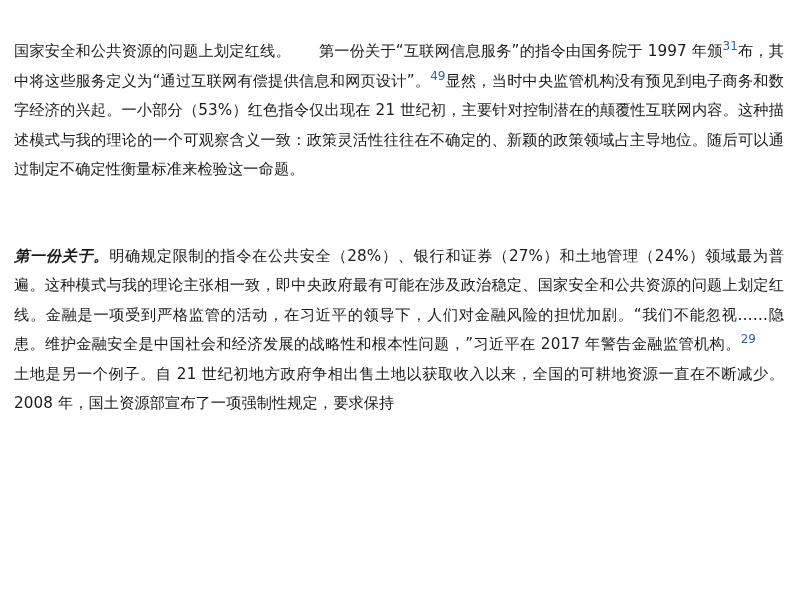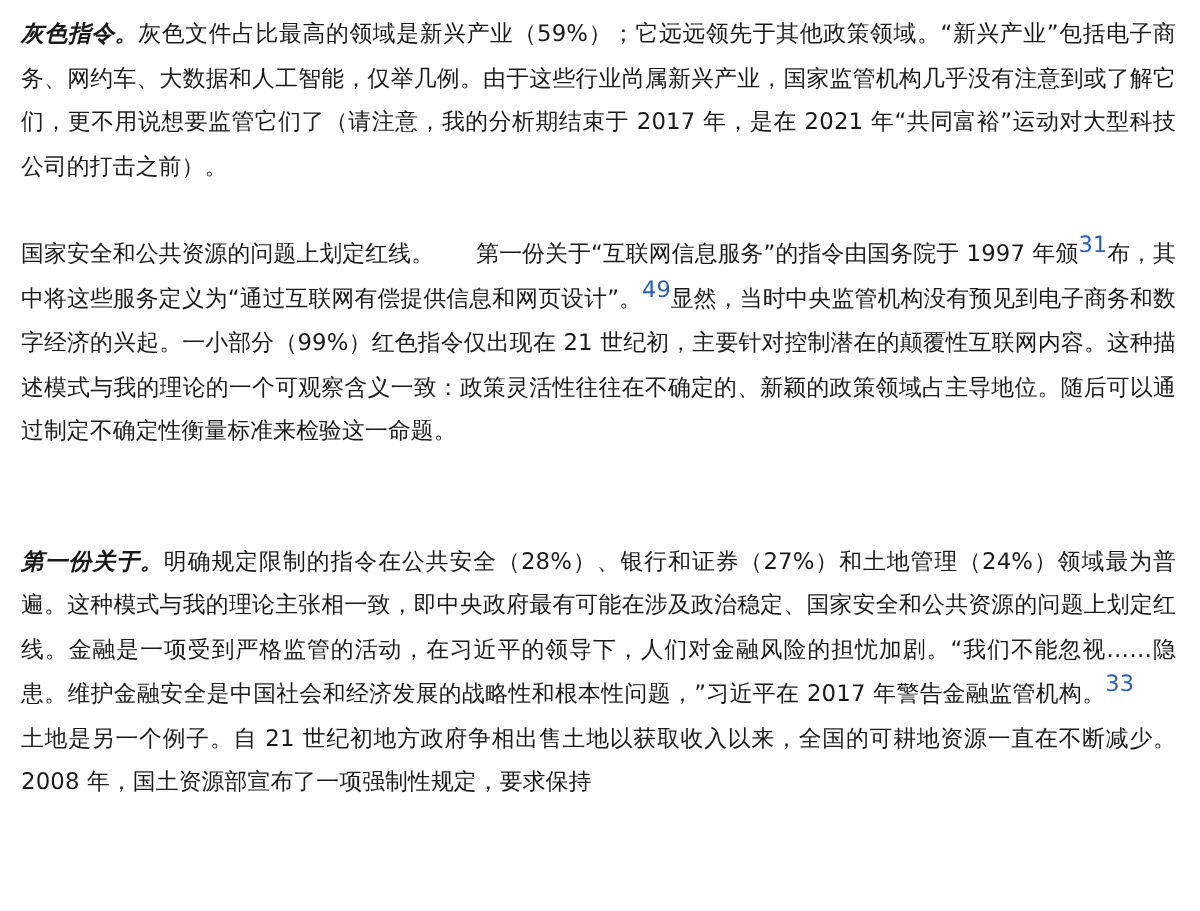--- a/index.html
+++ b/index.html
@@ -33,48 +33,45 @@
     height: 29px;
   }
   .para-gap-sm {
     height: 28px;
   }
   .lead-italic {
     font-style: italic;
     font-weight: 600;
   }
   .sup {
-    font-size: 15px;
+    font-size: 12px;
     vertical-align: super;
     line-height: 0;
     color: #2b5fb8;
     letter-spacing: 0;
   }
   .tab {
     display: inline-block;
     width: 28px;
   }
 </style>
 </head>
 <body>
 
 <div class="page">
 
-  <p>
-    <span class="lead-italic">灰色指令。</span><span>灰色文件占比最高的领域是新兴产业（59%）；它远远领先于其他政策领域。“新兴产业”包括电子商务、网约车、大数据和人工智能，仅举几例。由于这些行业尚属新兴产业，国家监管机构几乎没有注意到或了解它们，更不用说想要监管它们了（请注意，我的分析期结束于 2017 年，是在 2021 年“共同富裕”运动对大型科技公司的打击之前）。</span>
-  </p>
 
   <div class="para-gap"></div>
 
   <p>
-    <span>国家安全和公共资源的问题上划定红线。</span><span class="tab"></span><span>第一份关于“互联网信息服务”的指令由国务院于 1997 年颁</span><span class="sup">31</span><span>布，其中将这些服务定义为“通过互联网有偿提供信息和网页设计”。</span><span class="sup">49</span><span>显然，当时中央监管机构没有预见到电子商务和数字经济的兴起。一小部分（99%）红色指令仅出现在 21 世纪初，主要针对控制潜在的颠覆性互联网内容。这种描述模式与我的理论的一个可观察含义一致：政策灵活性往往在不确定的、新颖的政策领域占主导地位。随后可以通过制定不确定性衡量标准来检验这一命题。</span>
+    <span>国家安全和公共资源的问题上划定红线。</span><span class="tab"></span><span>第一份关于“互联网信息服务”的指令由国务院于 1997 年颁</span><span class="sup">31</span><span>布，其中将这些服务定义为“通过互联网有偿提供信息和网页设计”。</span><span class="sup">49</span><span>显然，当时中央监管机构没有预见到电子商务和数字经济的兴起。一小部分（53%）红色指令仅出现在 21 世纪初，主要针对控制潜在的颠覆性互联网内容。这种描述模式与我的理论的一个可观察含义一致：政策灵活性往往在不确定的、新颖的政策领域占主导地位。随后可以通过制定不确定性衡量标准来检验这一命题。</span>
   </p>
 
   <div class="para-gap"></div>
 
 
   <div class="para-gap-sm"></div>
 
   <p>
-    <span class="lead-italic">第一份关于。</span><span>明确规定限制的指令在公共安全（28%）、银行和证券（27%）和土地管理（24%）领域最为普遍。这种模式与我的理论主张相一致，即中央政府最有可能在涉及政治稳定、国家安全和公共资源的问题上划定红线。金融是一项受到严格监管的活动，在习近平的领导下，人们对金融风险的担忧加剧。“我们不能忽视……隐患。维护金融安全是中国社会和经济发展的战略性和根本性问题，”习近平在 2017 年警告金融监管机构。</span><span class="sup">33</span><span class="tab"></span><span>土地是另一个例子。自 21 世纪初地方政府争相出售土地以获取收入以来，全国的可耕地资源一直在不断减少。2008 年，国土资源部宣布了一项强制性规定，要求保持</span>
+    <span class="lead-italic">第一份关于。</span><span>明确规定限制的指令在公共安全（28%）、银行和证券（27%）和土地管理（24%）领域最为普遍。这种模式与我的理论主张相一致，即中央政府最有可能在涉及政治稳定、国家安全和公共资源的问题上划定红线。金融是一项受到严格监管的活动，在习近平的领导下，人们对金融风险的担忧加剧。“我们不能忽视……隐患。维护金融安全是中国社会和经济发展的战略性和根本性问题，”习近平在 2017 年警告金融监管机构。</span><span class="sup">29</span><span class="tab"></span><span>土地是另一个例子。自 21 世纪初地方政府争相出售土地以获取收入以来，全国的可耕地资源一直在不断减少。2008 年，国土资源部宣布了一项强制性规定，要求保持</span>
   </p>
 
 </div>
 
 </body></html>

